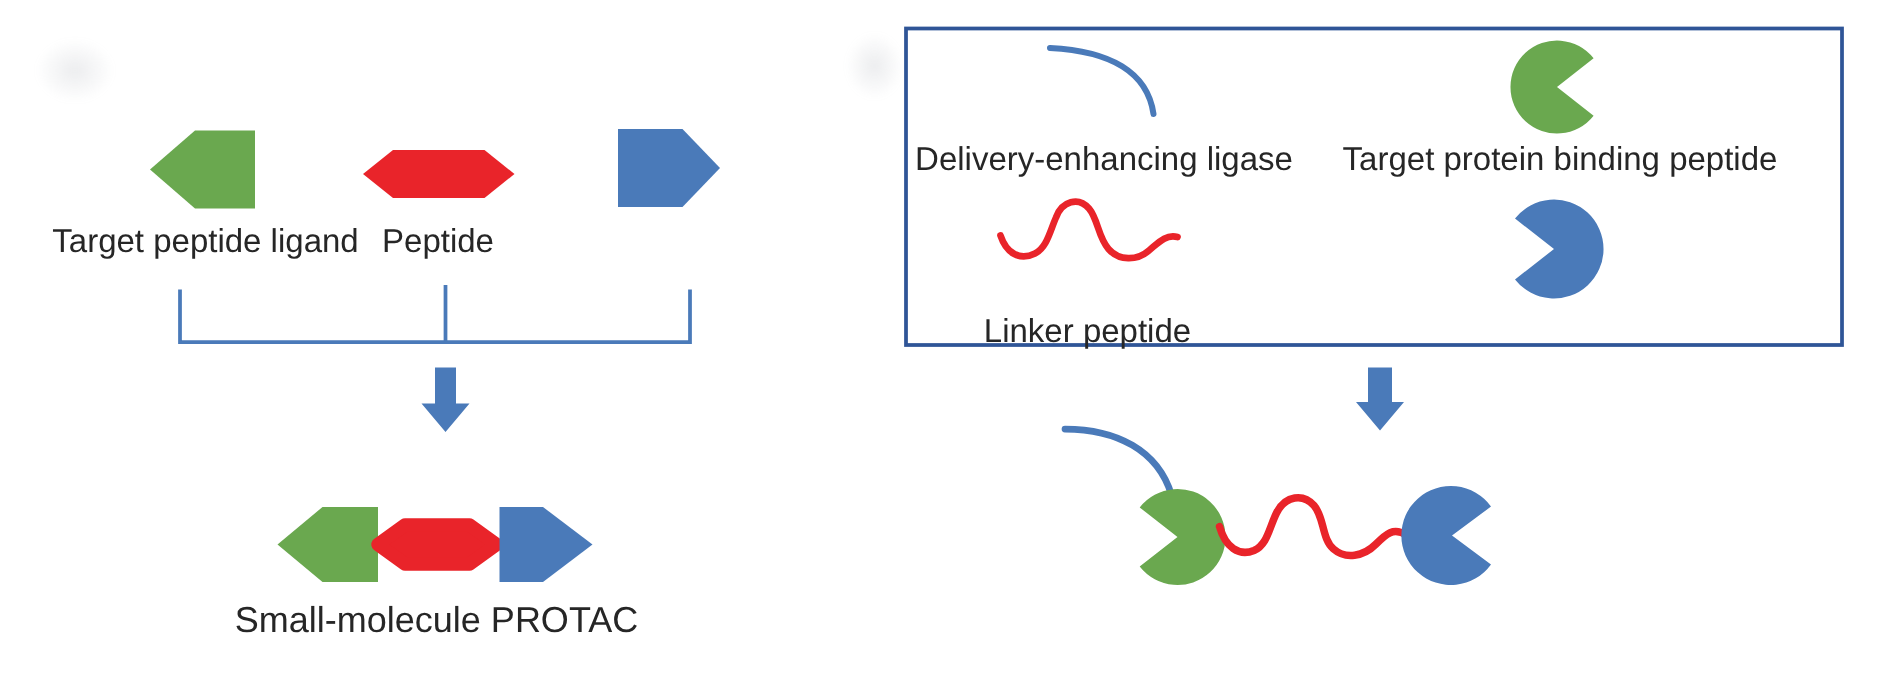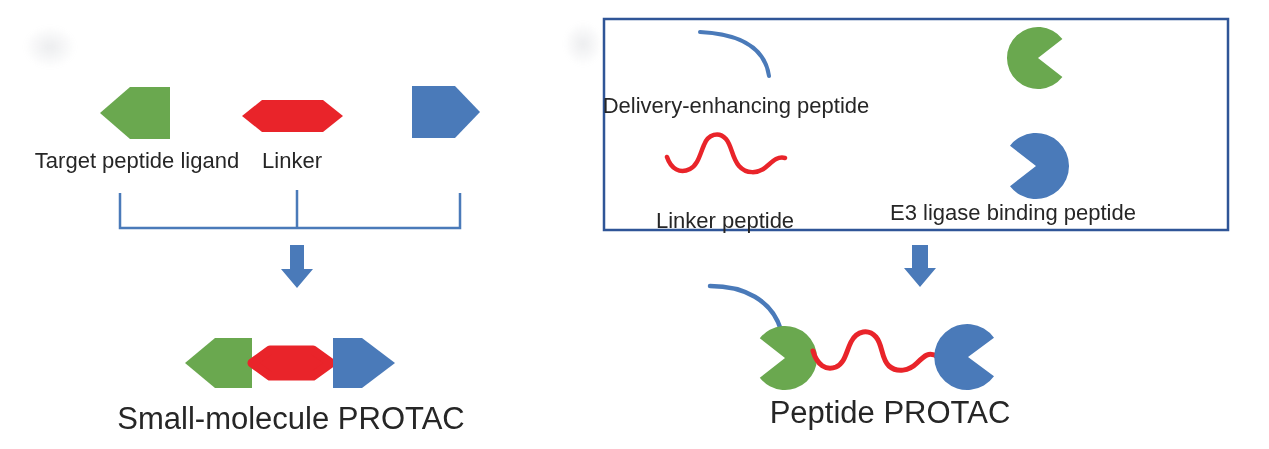--- a/index.html
+++ b/index.html
@@ -13,21 +13,21 @@
   }
   #shapes{position:absolute;left:0;top:0;}
   .lbl{
     position:absolute;
     transform:translateX(-50%);
     white-space:nowrap;
     font-size:22px;
     line-height:1.2;
     color:var(--c-text,#262626);
   }
-  .caption{font-size:31px;}
+  .caption{font-size:24px;}
   .f-green{fill:var(--c-green,#6aa84f);}
   .f-red{fill:var(--c-red,#e9242a);}
   .f-blue{fill:var(--c-blue,#4a7ab9);}
   .s-blue{stroke:var(--c-blue,#4a7ab9);fill:none;}
   .s-red{stroke:var(--c-red,#e9242a);fill:none;}
   .s-box{stroke:var(--c-box_border,#2f5597);fill:none;}
   .st-red{stroke:var(--c-red,#e9242a);}
   .artifact{
     position:absolute;border-radius:50%;
     background:radial-gradient(closest-side,rgba(150,155,165,0.18),rgba(150,155,165,0));
@@ -76,21 +76,20 @@
       <g>
         <path class="s-blue" stroke-width="4.5" stroke-linecap="round" d="M710,286 C744,286 772,300 781,330"></path>
         <path class="f-green" d="M785,358 L759.8,377.7 A32,32 0 1 0 759.8,338.3 Z"></path>
         <path class="s-red" stroke-width="5" stroke-linecap="round" d="M813,351 C817,365 826,371 836,367 C845,363 846,352 851,342 C857,330 869,329 876,337 C883,345 881,359 889,366 C897,373 909,371 917,363 C924,356 929,351 938,357"></path>
         <path class="f-blue" d="M968,357 L994,337.7 A33,33 0 1 0 994,376.3 Z"></path>
       </g>
     </g>
   </svg>
 
   <div class="lbl" style="left:137px;top:148px;">Target peptide ligand</div>
-  <div class="lbl" style="left:292px;top:148px;">Linker</div>
+  <div class="lbl" style="left:292px;top:148px;">Peptide</div>
   <div class="lbl caption" style="left:291px;top:400px;">Small-molecule PROTAC</div>
 
-  <div class="lbl" style="left:736px;top:93px;">Delivery-enhancing peptide</div>
+  <div class="lbl" style="left:736px;top:93px;">Delivery-enhancing ligase</div>
+  <div class="lbl" style="left:1040px;top:93px;">Target protein binding peptide</div>
   <div class="lbl" style="left:725px;top:208px;">Linker peptide</div>
-  <div class="lbl" style="left:1013px;top:200px;">E3 ligase binding peptide</div>
-  <div class="lbl caption" style="left:890px;top:394px;">Peptide PROTAC</div>
 
 </div>
 
 </body></html>

